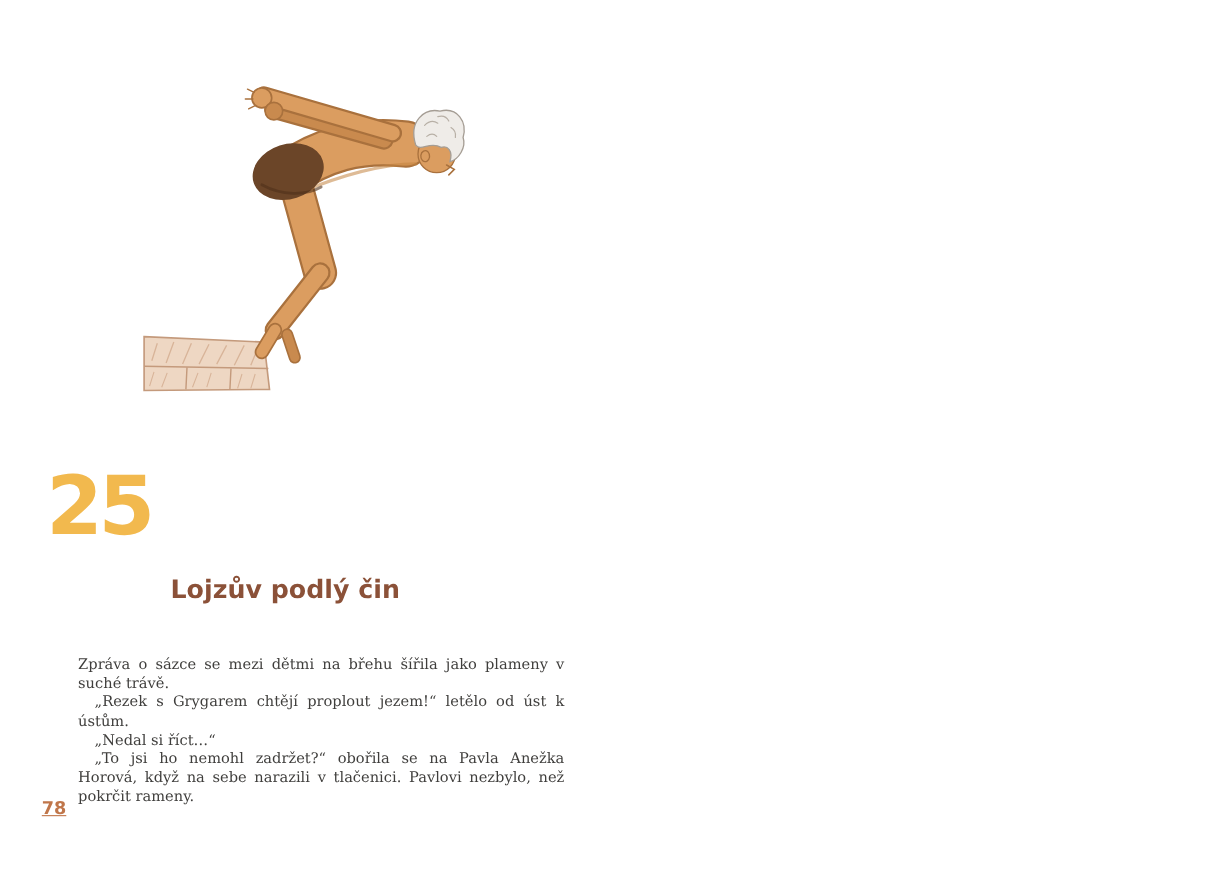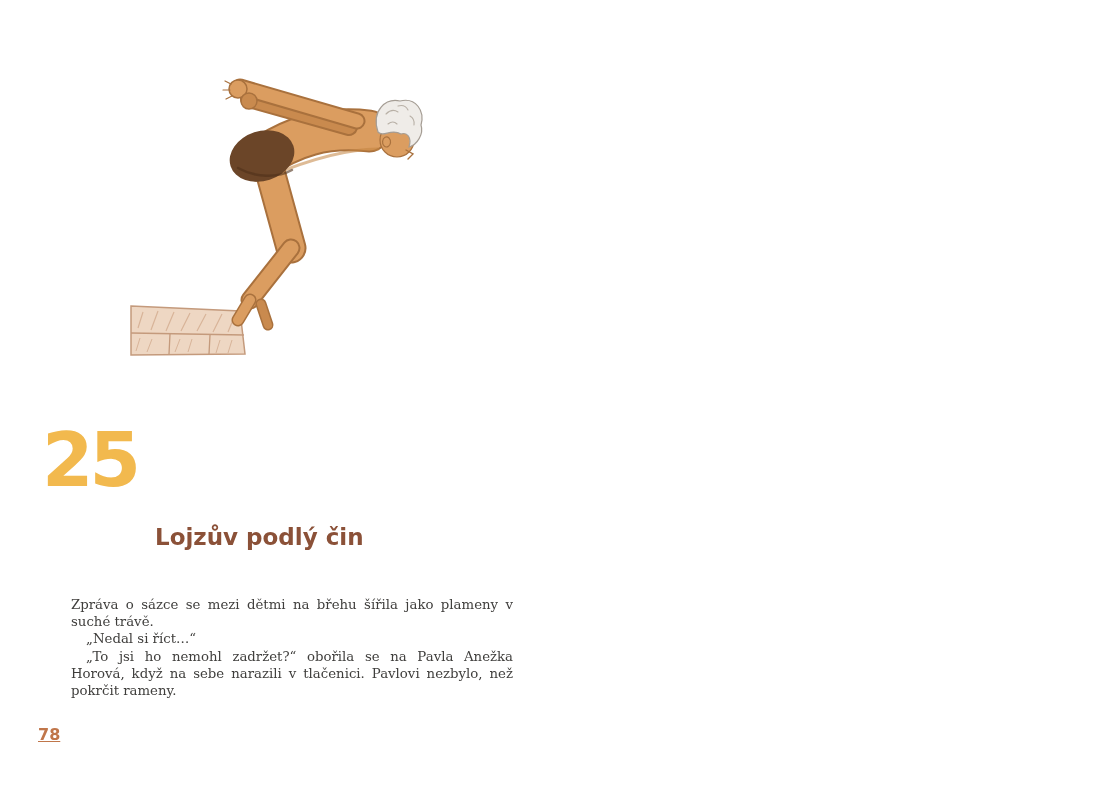--- a/index.html
+++ b/index.html
@@ -114,20 +114,21 @@
         <path d="M260,76 C253,54 268,42 282,45 C298,41 307,55 303,69 C306,78 299,89 291,91 C294,81 289,76 283,78 C273,72 265,82 260,76 Z" fill="#efece8" stroke="#a59d94" stroke-width="1.2"></path>
         <path d="M268,58 q6,-6 12,-2 M280,50 q7,-2 10,4 M292,60 q5,3 4,9 M270,68 q5,-4 9,0" stroke="#b8b0a6" stroke-width="1.1"></path>
       </g>
     </svg>
 
     <div class="chapter-number">25</div>
     <div class="chapter-title">Lojzův podlý čin</div>
 
     <div class="textblock left-text">
       <p class="noindent">Zpráva o sázce se mezi dětmi na břehu šířila jako plameny v suché trávě.</p>
+      <p>„Rezek s Grygarem chtějí proplout jezem!“ letělo od úst k ústům.</p>
       <p>„Nedal si říct…“</p>
       <p>„To jsi ho nemohl zadržet?“ obořila se na Pavla Anežka Horová, když na sebe narazili v tlačenici. Pavlovi nezbylo, než pokrčit rameny.</p>
     </div>
 
     <div class="page-number pn-left">78</div>
   </div>
 
   <div class="page page-right">
 
     

